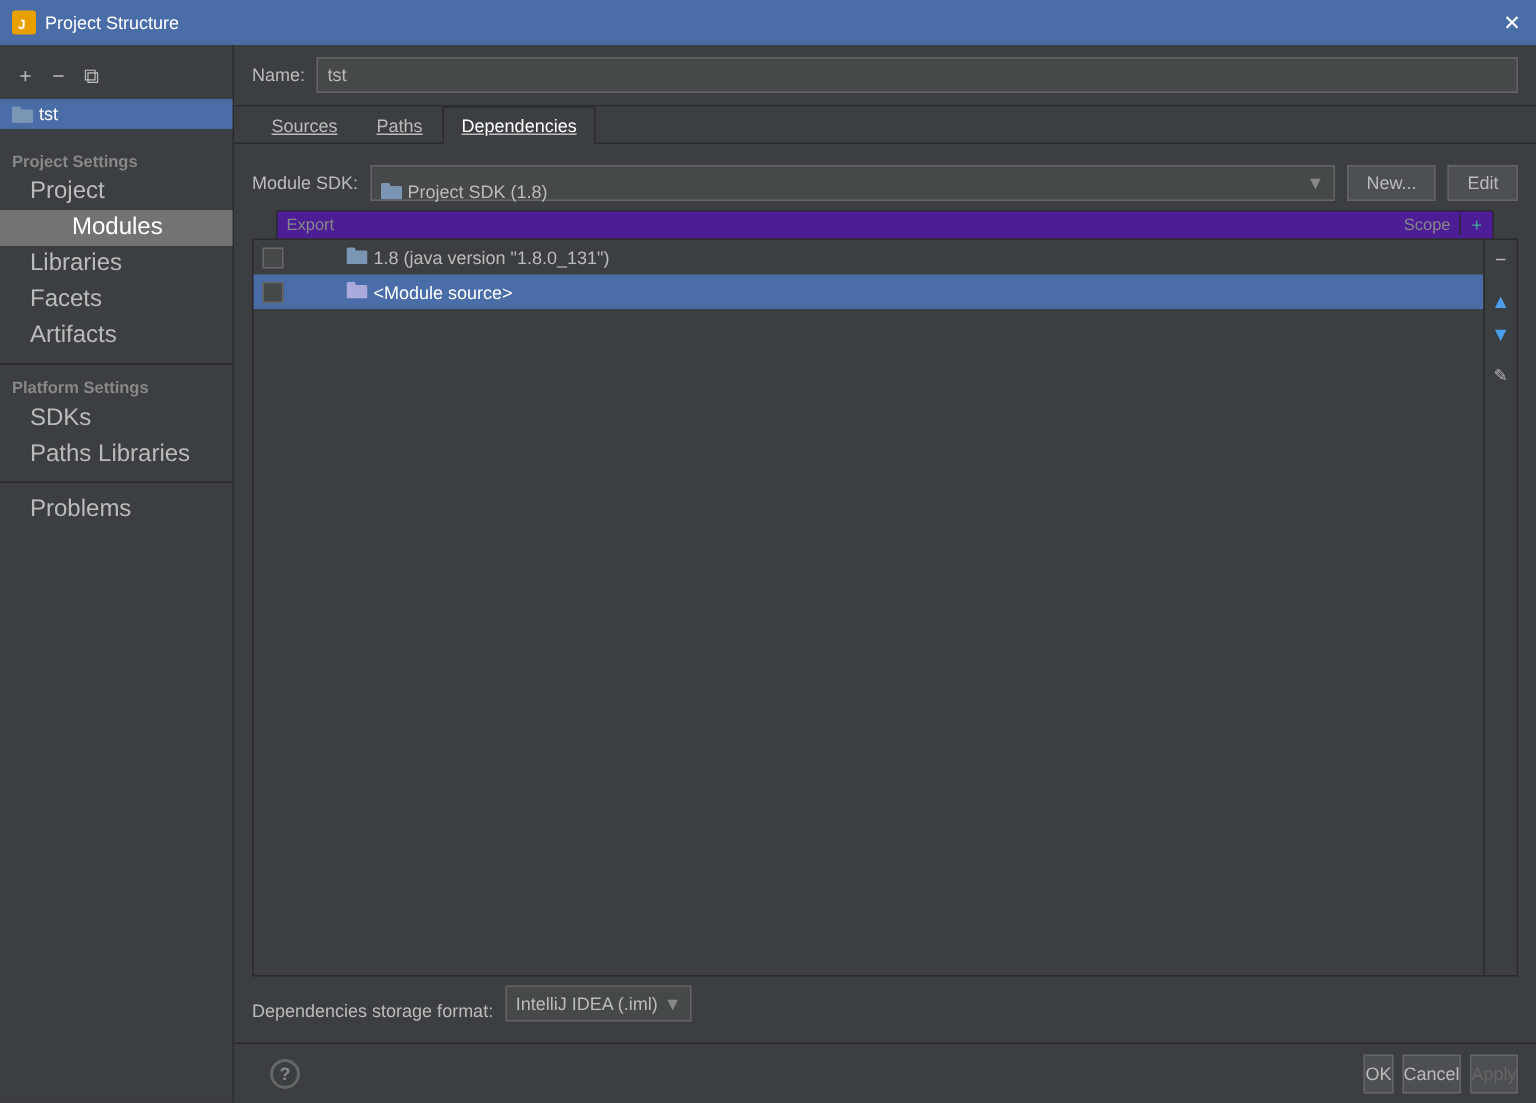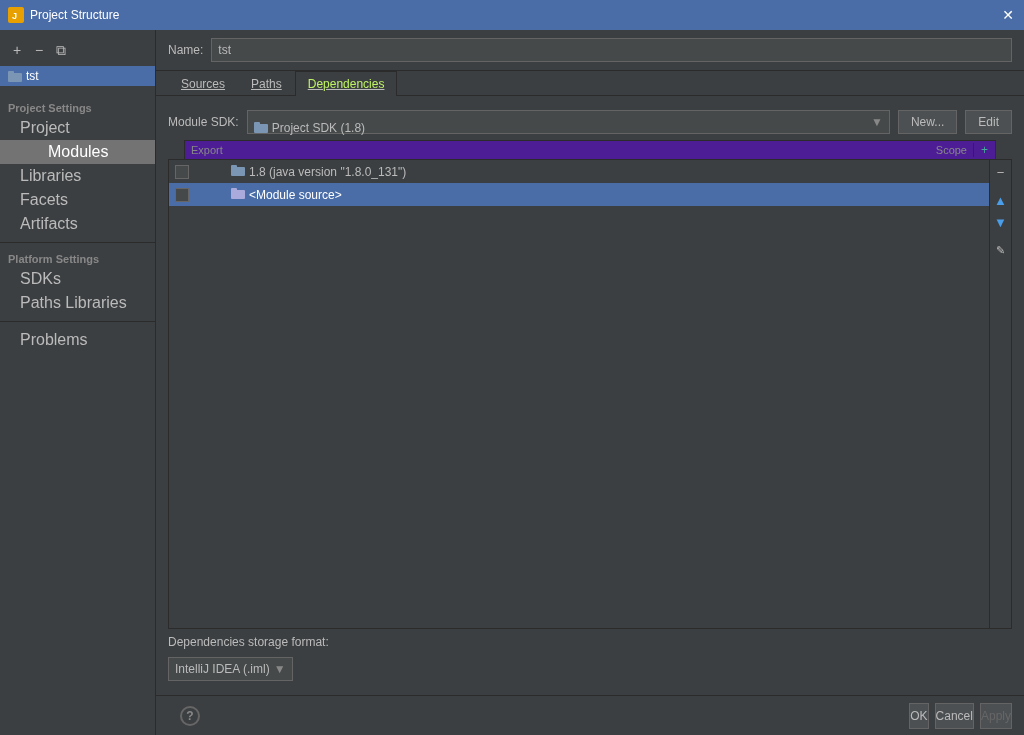--- a/index.html
+++ b/index.html
@@ -120,21 +120,21 @@
       font-size: 12px;
       color: #bbbbbb;
       border: 1px solid transparent;
       border-bottom: none;
       margin-bottom: -1px;
     }
     .tab.active {
       background: #3c3f41;
       border-color: #2b2b2b;
       border-bottom-color: #3c3f41;
-      color: #bef264;
+      color: #ffffff;
     }
 
     
     .dep-area {
       flex: 1;
       display: flex;
       flex-direction: column;
       padding: 8px 0;
     }
 
@@ -198,24 +198,23 @@
       flex-direction: column;
       align-items: center;
       padding: 2px 0;
       gap: 2px;
       border-left: 1px solid #2b2b2b;
     }
 
     
     .storage-row {
       display: flex;
-      align-items: flex-start;
+      align-items: flex-end;
       padding: 6px 12px;
       gap: 8px;
-      flex-direction: column;
     }
     .storage-label { color: #bbbbbb; font-size: 12px; }
     .storage-dropdown {
       background: #45494a;
       border: 1px solid #646464;
       color: #bbbbbb;
       padding: 2px 6px;
       font-size: 12px;
       height: 24px;
       display: flex;

